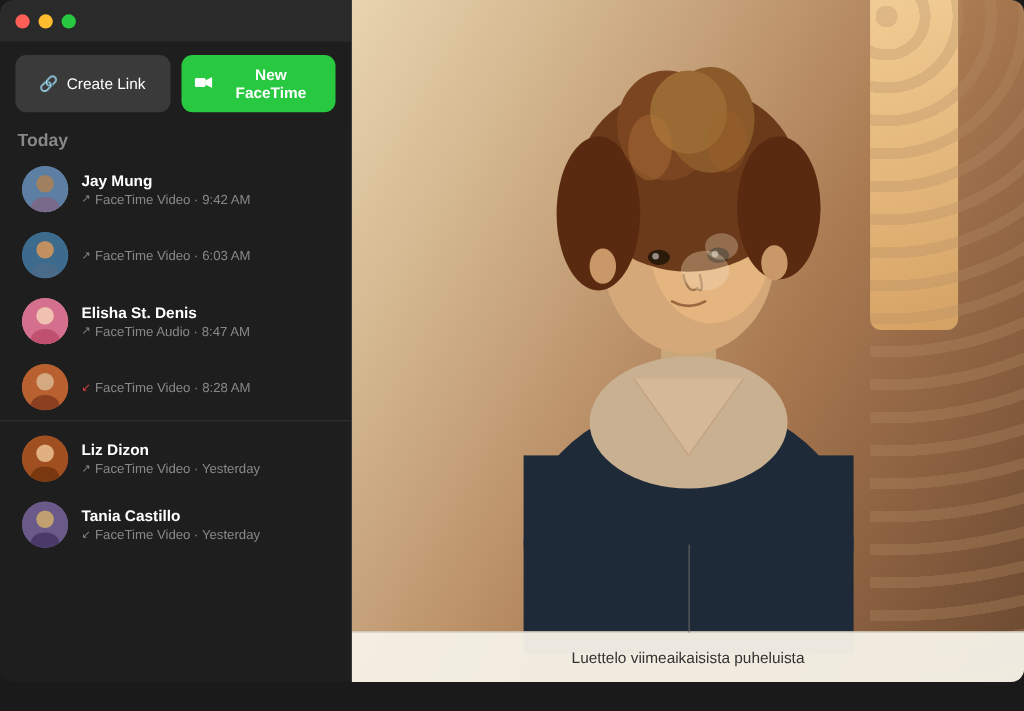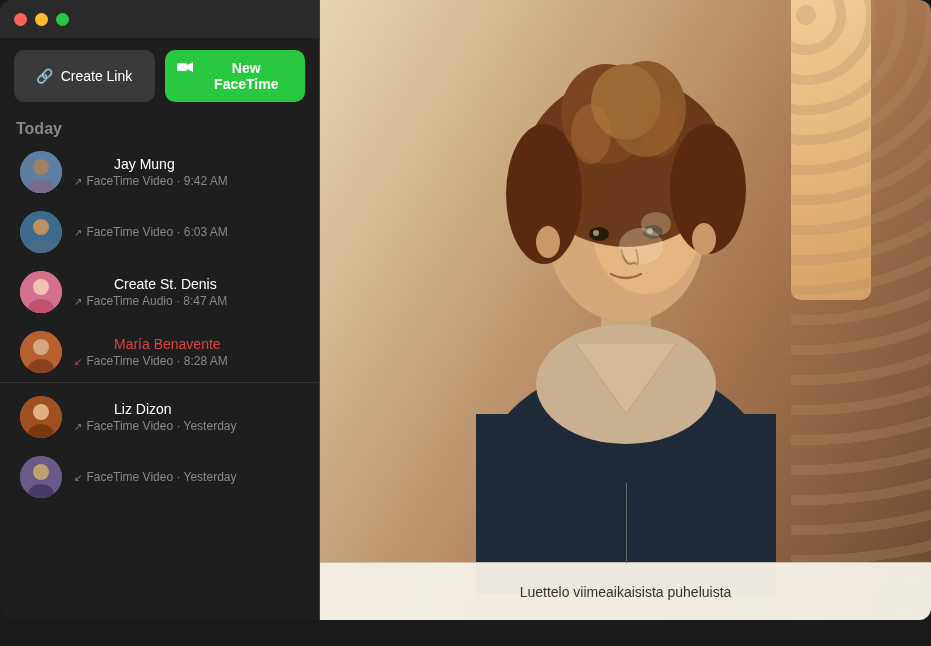--- a/index.html
+++ b/index.html
@@ -71,21 +71,21 @@
       flex: 1;
       background: #28c840;
       color: #ffffff;
       border: none;
       border-radius: 10px;
       padding: 10px 12px;
       font-size: 14px;
       font-weight: 600;
       cursor: pointer;
       display: flex;
-      align-items: flex-start;
+      align-items: center;
       justify-content: center;
       gap: 7px;
     }
 
     .section-label {
       font-size: 16px;
       font-weight: 600;
       color: #888;
       padding: 6px 16px 4px 16px;
     }
@@ -126,24 +126,23 @@
     .av-maria { background: linear-gradient(135deg, #c4703a, #b86030); }
     .av-liz { background: linear-gradient(135deg, #c46a2a, #a05020); }
     .av-tania { background: linear-gradient(135deg, #7a6a9a, #6a5a8a); }
 
     .call-info {
       flex: 1;
     }
 
     .call-name {
       font-size: 14px;
-      font-weight: 400;
+      font-weight: 700;
       color: #ffffff;
       margin-bottom: 2px;
-      margin-left: 40px;
     }
 
     .call-name.missed {
       color: #e04040;
     }
 
     .call-detail {
       font-size: 12px;
       color: #888;
       display: flex;
@@ -182,21 +181,21 @@
       border-radius: 12px;
       overflow: hidden;
       display: flex;
     }
 
     .caption-area {
       position: absolute;
       bottom: 0;
       left: 0;
       right: 0;
-      height: 58px;
+      height: 46px;
       background: rgba(245,240,230,0.96);
       display: flex;
       align-items: center;
       justify-content: center;
       border-top: 1px solid #c8c0b0;
     }
 
     .caption-line {
       position: absolute;
       top: -80px;
@@ -306,38 +305,37 @@
 
       <div class="call-item">
         <div class="avatar av-elisha">
           <svg width="42" height="42" viewBox="0 0 42 42">
             <circle cx="21" cy="21" r="21" fill="#d4708e"></circle>
             <ellipse cx="21" cy="16" rx="8" ry="8" fill="#f0c0b0"></ellipse>
             <ellipse cx="21" cy="38" rx="13" ry="10" fill="#c05070"></ellipse>
           </svg>
         </div>
         <div class="call-info">
-          <div class="call-name">Create St. Denis</div>
+          <div class="call-name">Elisha St. Denis</div>
           <div class="call-detail">
             <span class="call-arrow">↗</span>
             <span>FaceTime Audio · 8:47 AM</span>
           </div>
         </div>
       </div>
 
       <div class="call-item">
         <div class="avatar av-maria">
           <svg width="42" height="42" viewBox="0 0 42 42">
             <circle cx="21" cy="21" r="21" fill="#b86030"></circle>
             <ellipse cx="21" cy="16" rx="8" ry="8" fill="#d4a880"></ellipse>
             <ellipse cx="21" cy="38" rx="13" ry="10" fill="#8a4020"></ellipse>
           </svg>
         </div>
         <div class="call-info">
-          <div class="call-name missed">María Benavente</div>
           <div class="call-detail">
             <span class="call-arrow missed">↙</span>
             <span>FaceTime Video · 8:28 AM</span>
           </div>
         </div>
       </div>
 
       <div class="sidebar-divider"></div>
 
 
@@ -360,20 +358,21 @@
 
       <div class="call-item">
         <div class="avatar av-tania">
           <svg width="42" height="42" viewBox="0 0 42 42">
             <circle cx="21" cy="21" r="21" fill="#6a5a8a"></circle>
             <ellipse cx="21" cy="16" rx="8" ry="8" fill="#c0a070"></ellipse>
             <ellipse cx="21" cy="38" rx="13" ry="10" fill="#4a3a6a"></ellipse>
           </svg>
         </div>
         <div class="call-info">
+          <div class="call-name">Tania Castillo</div>
           <div class="call-detail">
             <span class="call-arrow">↙</span>
             <span>FaceTime Video · Yesterday</span>
           </div>
         </div>
       </div>
 
     </div>
   </div>
 

